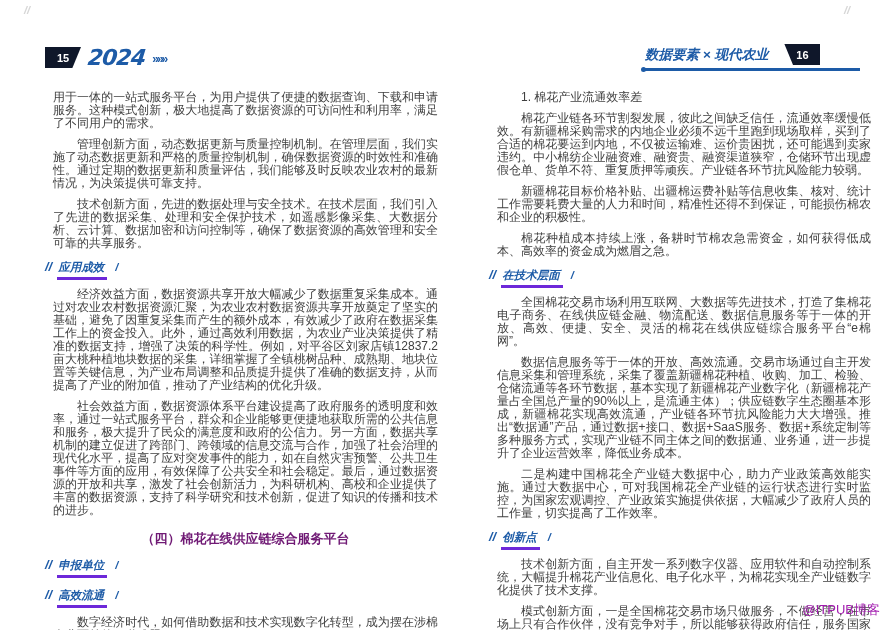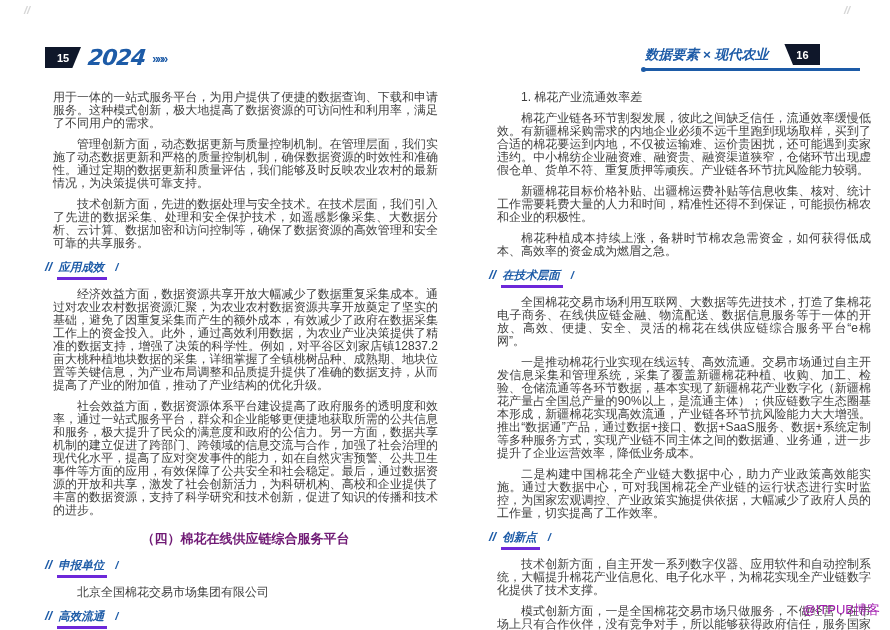--- a/index.html
+++ b/index.html
@@ -85,21 +85,20 @@
     <p class="body indent">经济效益方面，数据资源共享开放大幅减少了数据重复采集成本。通过对农业农村数据资源汇聚，为农业农村数据资源共享开放奠定了坚实的基础，避免了因重复采集而产生的额外成本，有效减少了政府在数据采集工作上的资金投入。此外，通过高效利用数据，为农业产业决策提供了精准的数据支持，增强了决策的科学性。例如，对平谷区刘家店镇12837.2亩大桃种植地块数据的采集，详细掌握了全镇桃树品种、成熟期、地块位置等关键信息，为产业布局调整和品质提升提供了准确的数据支持，从而提高了产业的附加值，推动了产业结构的优化升级。</p>
     <p class="body indent">社会效益方面，数据资源体系平台建设提高了政府服务的透明度和效率，通过一站式服务平台，群众和企业能够更便捷地获取所需的公共信息和服务，极大提升了民众的满意度和政府的公信力。另一方面，数据共享机制的建立促进了跨部门、跨领域的信息交流与合作，加强了社会治理的现代化水平，提高了应对突发事件的能力，如在自然灾害预警、公共卫生事件等方面的应用，有效保障了公共安全和社会稳定。最后，通过数据资源的开放和共享，激发了社会创新活力，为科研机构、高校和企业提供了丰富的数据资源，支持了科学研究和技术创新，促进了知识的传播和技术的进步。</p>
 
     <div class="chapter">（四）棉花在线供应链综合服务平台</div>
 
     <div class="sec">
       <span class="sec-marker">//</span>
       <span class="sec-title">申报单位</span>
       <span class="sec-slash">/</span>
     </div>
-    <p class="body indent">北京全国棉花交易市场集团有限公司</p>
 
     <div class="sec">
       <span class="sec-marker">//</span>
       <span class="sec-title">高效流通</span>
       <span class="sec-slash">/</span>
     </div>
     <p class="body indent">数字经济时代，如何借助数据和技术实现数字化转型，成为摆在涉棉企业面前的一道难题。</p>
   </div>
 
   <div class="col col-right">
@@ -107,21 +106,21 @@
     <p class="body indent">棉花产业链各环节割裂发展，彼此之间缺乏信任，流通效率缓慢低效。有新疆棉采购需求的内地企业必须不远千里跑到现场取样，买到了合适的棉花要运到内地，不仅被运输难、运价贵困扰，还可能遇到卖家违约。中小棉纺企业融资难、融资贵、融资渠道狭窄，仓储环节出现虚假仓单、货单不符、重复质押等顽疾。产业链各环节抗风险能力较弱。</p>
     <p class="body indent">新疆棉花目标价格补贴、出疆棉运费补贴等信息收集、核对、统计工作需要耗费大量的人力和时间，精准性还得不到保证，可能损伤棉农和企业的积极性。</p>
     <p class="body indent">棉花种植成本持续上涨，备耕时节棉农急需资金，如何获得低成本、高效率的资金成为燃眉之急。</p>
 
     <div class="sec">
       <span class="sec-marker">//</span>
       <span class="sec-title">在技术层面</span>
       <span class="sec-slash">/</span>
     </div>
     <p class="body indent">全国棉花交易市场利用互联网、大数据等先进技术，打造了集棉花电子商务、在线供应链金融、物流配送、数据信息服务等于一体的开放、高效、便捷、安全、灵活的棉花在线供应链综合服务平台“e棉网”。</p>
-    <p class="body indent">一是推动棉花行业实现在线运转、高效流通。交易市场通过自主开发信息采集和管理系统，采集了覆盖新疆棉花种植、收购、加工、检验、仓储流通等各环节数据，基本实现了新疆棉花产业数字化（新疆棉花产量占全国总产量的90%以上，是流通主体）；供应链数字生态圈基本形成，新疆棉花实现高效流通，产业链各环节抗风险能力大大增强。推出“数据通”产品，通过数据+接口、数据+SaaS服务、数据+系统定制等多种服务方式，实现产业链不同主体之间的数据通、业务通，进一步提升了企业运营效率，降低业务成本。</p>
+    <p class="body indent">数据信息服务等于一体的开放、高效流通。交易市场通过自主开发信息采集和管理系统，采集了覆盖新疆棉花种植、收购、加工、检验、仓储流通等各环节数据，基本实现了新疆棉花产业数字化（新疆棉花产量占全国总产量的90%以上，是流通主体）；供应链数字生态圈基本形成，新疆棉花实现高效流通，产业链各环节抗风险能力大大增强。推出“数据通”产品，通过数据+接口、数据+SaaS服务、数据+系统定制等多种服务方式，实现产业链不同主体之间的数据通、业务通，进一步提升了企业运营效率，降低业务成本。</p>
     <p class="body indent">二是构建中国棉花全产业链大数据中心，助力产业政策高效能实施。通过大数据中心，可对我国棉花全产业链的运行状态进行实时监控，为国家宏观调控、产业政策实施提供依据，大幅减少了政府人员的工作量，切实提高了工作效率。</p>
 
     <div class="sec">
       <span class="sec-marker">//</span>
       <span class="sec-title">创新点</span>
       <span class="sec-slash">/</span>
     </div>
     <p class="body indent">技术创新方面，自主开发一系列数字仪器、应用软件和自动控制系统，大幅提升棉花产业信息化、电子化水平，为棉花实现全产业链数字化提供了技术支撑。</p>
     <p class="body indent">模式创新方面，一是全国棉花交易市场只做服务，不做经营，在市场上只有合作伙伴，没有竞争对手，所以能够获得政府信任，服务国家宏观调控和产业政策高效能实施，并通</p>
   </div>

